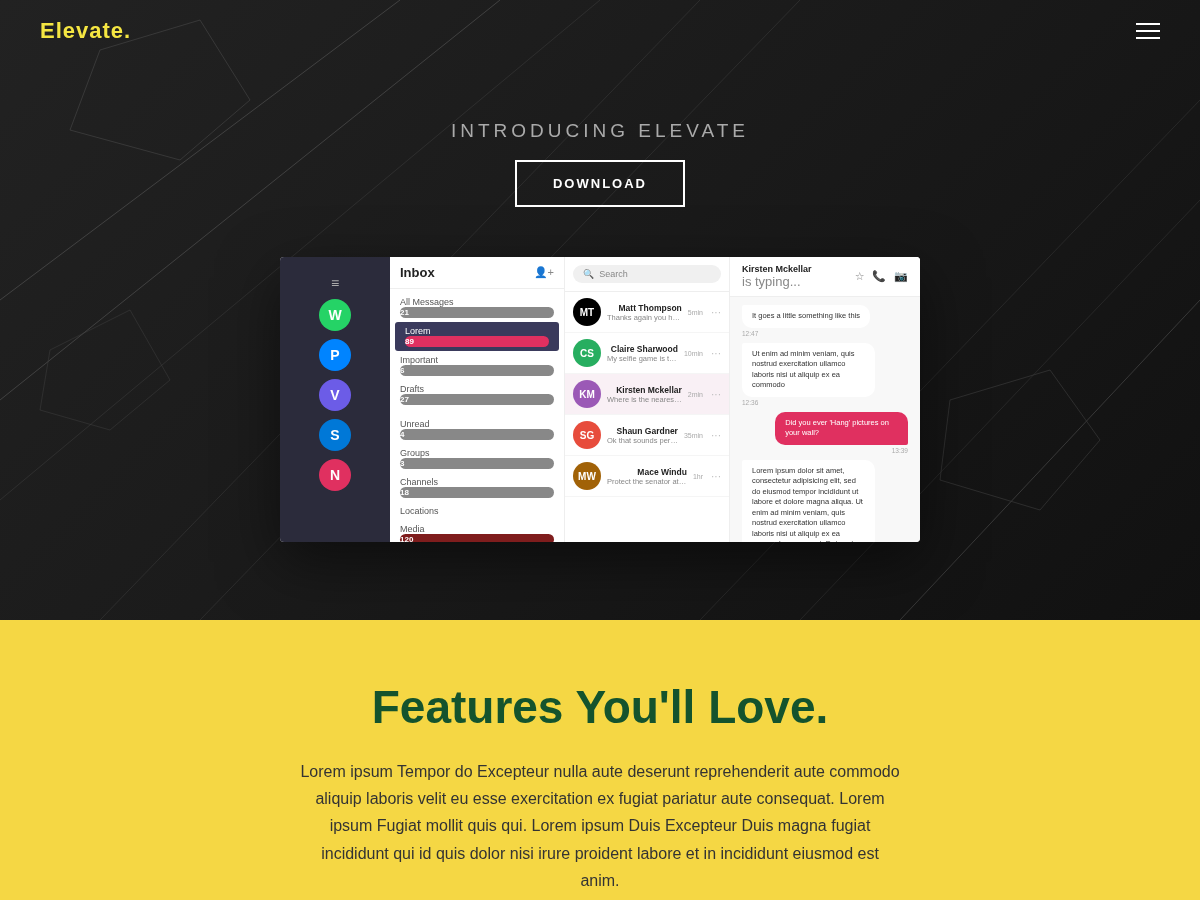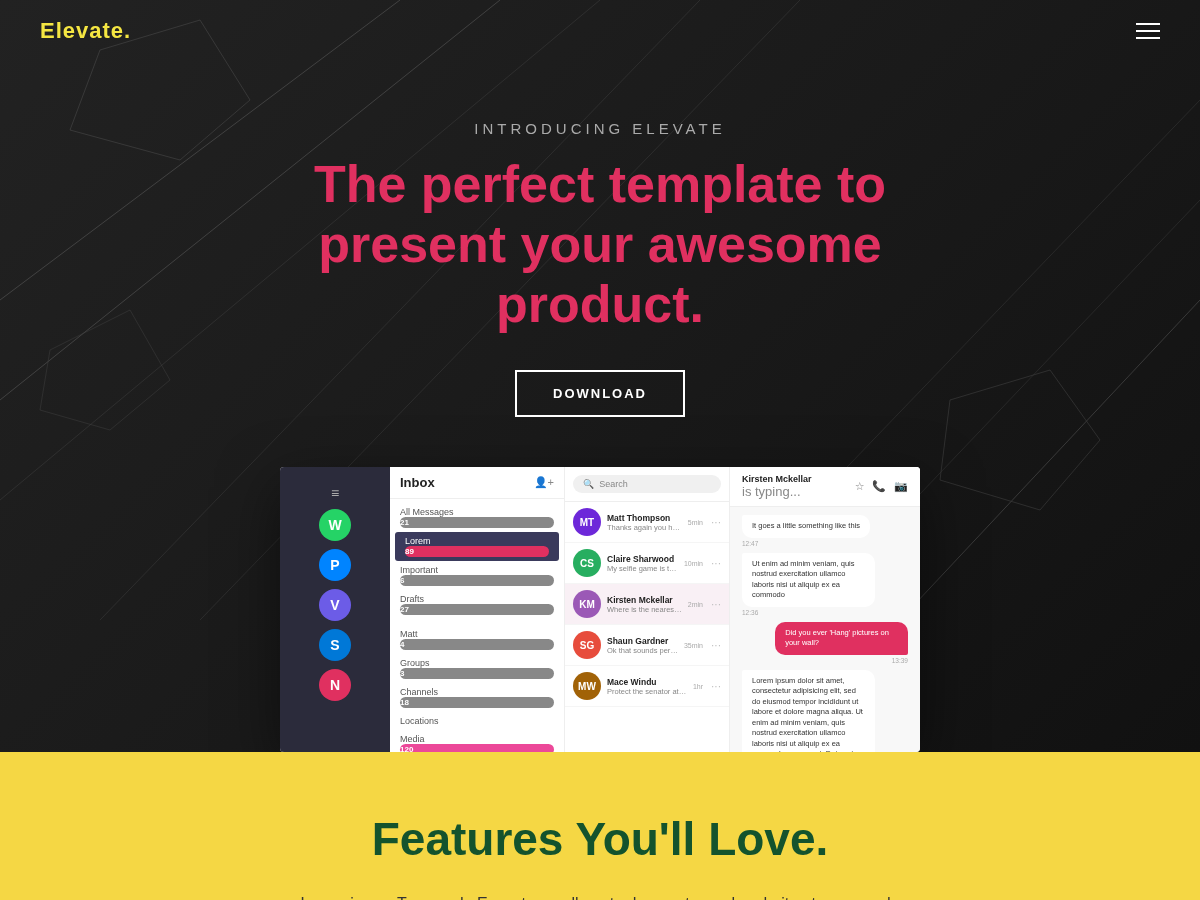--- a/index.html
+++ b/index.html
@@ -61,21 +61,21 @@
       opacity: 0.15;
     }
     .hero-content {
       position: relative;
       z-index: 2;
       text-align: center;
       padding-top: 40px;
     }
     .hero-subtitle {
       color: #aaa;
-      font-size: 15px;
+      font-size: 19px;
       letter-spacing: 4px;
       text-transform: uppercase;
       margin-bottom: 18px;
     }
     .hero-title {
       color: #e03060;
       font-size: 52px;
       font-weight: 800;
       line-height: 1.15;
       max-width: 700px;
@@ -217,21 +217,21 @@
       width: 28px; height: 28px;
       border-radius: 50%;
       flex-shrink: 0;
       display: flex;
       align-items: center;
       justify-content: center;
       font-size: 10px;
       font-weight: 700;
       color: #fff;
     }
-    .mock-chat-info { flex: 1; min-width: 0; }
+    .mock-chat-info { flex: 1; min-width: 0; text-align: right; }
     .mock-chat-name { font-size: 8.5px; font-weight: 700; color: #222; white-space: nowrap; overflow: hidden; text-overflow: ellipsis; }
     .mock-chat-preview { font-size: 7.5px; color: #888; white-space: nowrap; overflow: hidden; text-overflow: ellipsis; }
     .mock-chat-time { font-size: 7px; color: #aaa; flex-shrink: 0; }
     .mock-chat-dots { font-size: 10px; color: #bbb; flex-shrink: 0; margin-left: 2px; }
 
     
     .mock-chatview {
       flex: 1;
       background: #f8f8f8;
       display: flex;
@@ -325,21 +325,20 @@
       <line x1="700" y1="620" x2="1200" y2="100" stroke="#fff" stroke-width="0.5"></line>
 
       <polygon points="100,50 200,20 250,100 180,160 70,130" stroke="#fff" stroke-width="0.7" fill="none"></polygon>
       <polygon points="950,400 1050,370 1100,440 1040,510 940,480" stroke="#fff" stroke-width="0.7" fill="none"></polygon>
       <polygon points="50,350 130,310 170,380 110,430 40,410" stroke="#fff" stroke-width="0.5" fill="none"></polygon>
     </svg>
   </div>
 
   <div class="hero-content">
     <p class="hero-subtitle">INTRODUCING ELEVATE</p>
-    <h1 class="hero-title">The perfect template to present your awesome product.</h1>
     <div class="hero-buttons">
       <button class="btn">DOWNLOAD</button>
     </div>
   </div>
 
   <div class="app-screenshot">
 
     <div class="mock-sidebar">
       <div style="padding: 8px 0 4px; display:flex; align-items:center; justify-content:center; color:#aaa; font-size:14px;">≡</div>
       <div class="mock-sidebar-icon" style="background:#25d366;">W</div>
@@ -366,58 +365,58 @@
         <div class="mock-inbox-item">
           <span>Important</span>
           <span class="mock-inbox-badge" style="background:#888;">6</span>
         </div>
         <div class="mock-inbox-item">
           <span>Drafts</span>
           <span class="mock-inbox-badge" style="background:#888;">27</span>
         </div>
         <div style="height:6px;"></div>
         <div class="mock-inbox-item">
-          <span>Matt</span>
+          <span>Unread</span>
           <span class="mock-inbox-badge" style="background:#888;">4</span>
         </div>
         <div class="mock-inbox-item">
           <span>Groups</span>
           <span class="mock-inbox-badge" style="background:#888;">3</span>
         </div>
         <div class="mock-inbox-item">
           <span>Channels</span>
           <span class="mock-inbox-badge" style="background:#888;">18</span>
         </div>
         <div class="mock-inbox-item">
           <span>Locations</span>
         </div>
         <div class="mock-inbox-item">
           <span>Media</span>
-          <span class="mock-inbox-badge" style="background:#ec4899;">120</span>
+          <span class="mock-inbox-badge" style="background:#7f1d1d;">120</span>
         </div>
         <div style="height:10px;"></div>
         <div class="mock-inbox-item">
           <span>Help</span>
         </div>
         <div class="mock-inbox-item">
           <span>Settings</span>
         </div>
       </div>
     </div>
 
     <div class="mock-chatlist">
       <div class="mock-search">
         <div class="mock-search-input">
           <span style="margin-right:5px; font-size:9px;">🔍</span>
           <span>Search</span>
         </div>
       </div>
 
       <div class="mock-chat-item">
-        <div class="mock-avatar" style="background:#6d28d9;">MT</div>
+        <div class="mock-avatar" style="background:#000000;">MT</div>
         <div class="mock-chat-info">
           <div class="mock-chat-name">Matt Thompson</div>
           <div class="mock-chat-preview">Thanks again you have been...</div>
         </div>
         <div class="mock-chat-time">5min</div>
         <div class="mock-chat-dots">···</div>
       </div>
       <div class="mock-chat-item">
         <div class="mock-avatar" style="background:#27ae60;">CS</div>
         <div class="mock-chat-info">

